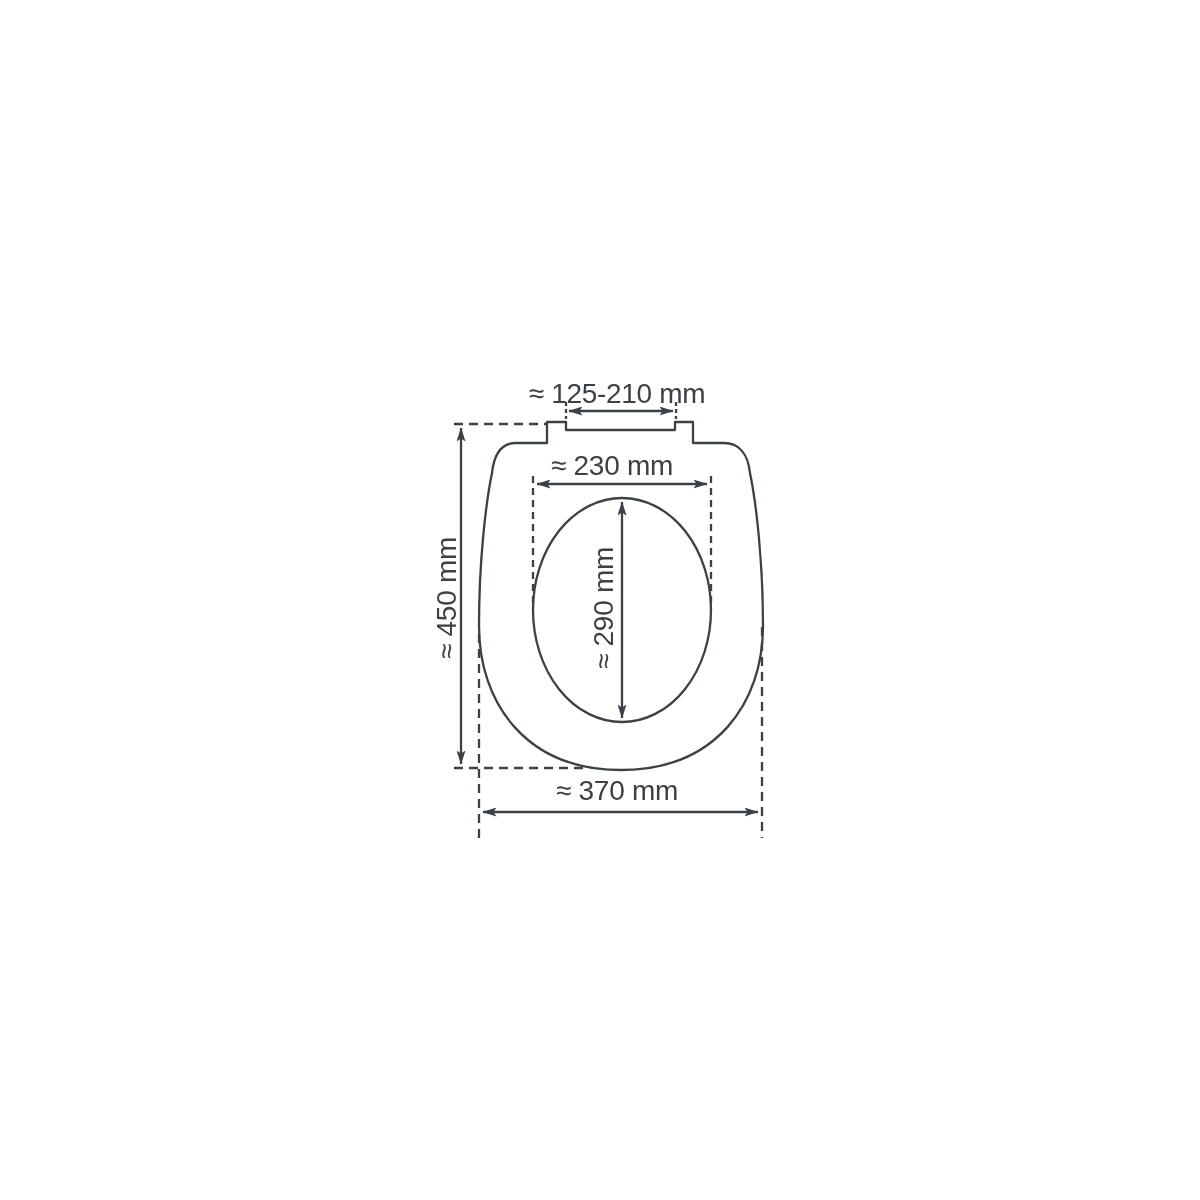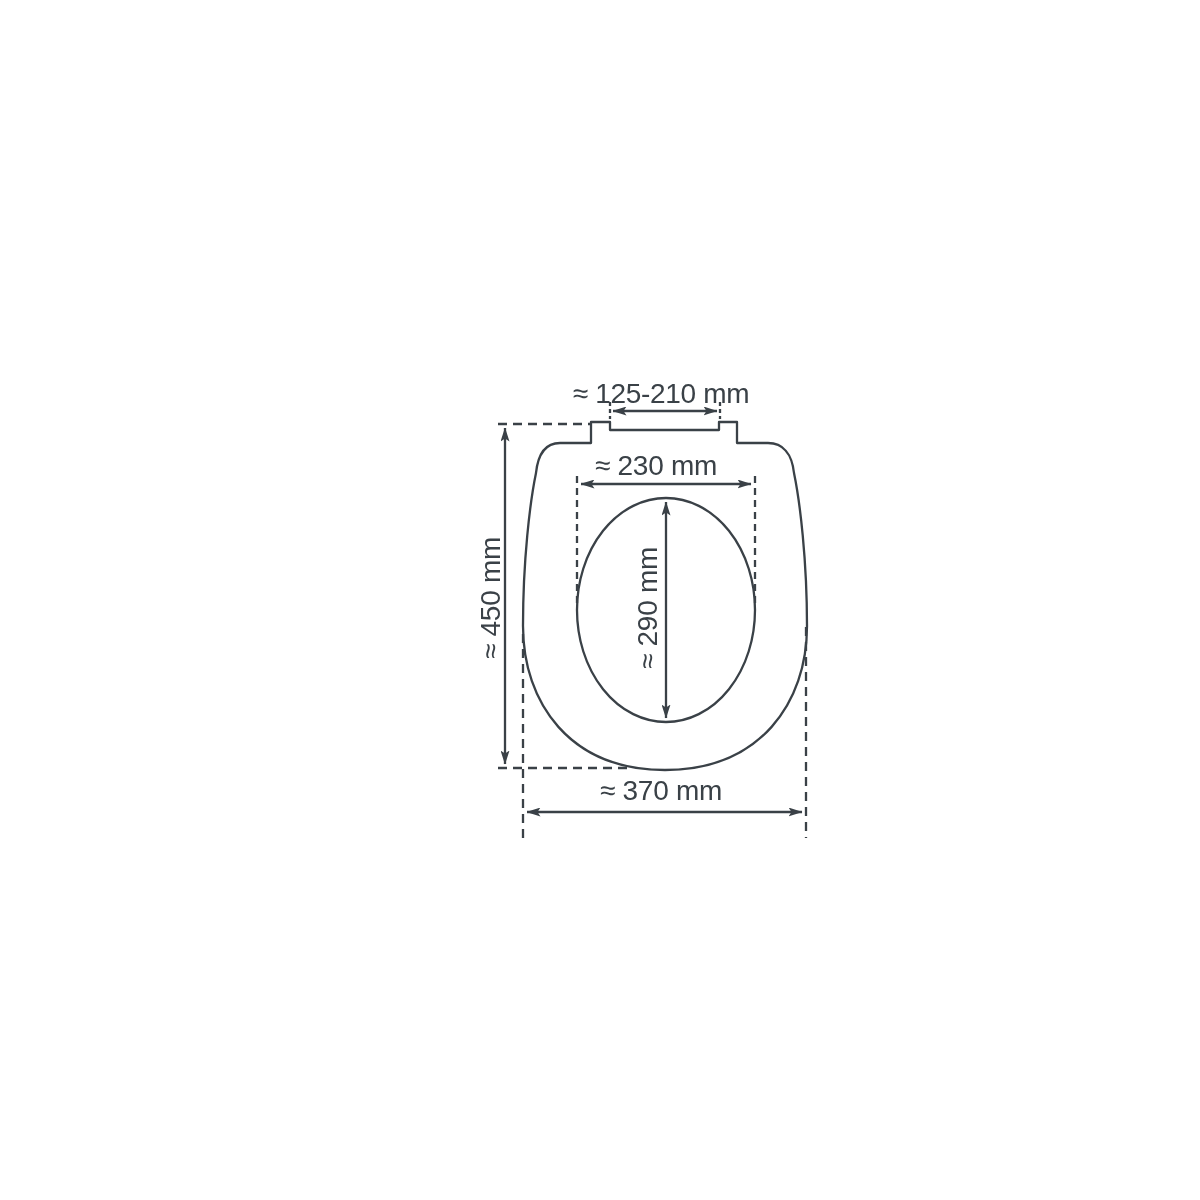--- a/index.html
+++ b/index.html
@@ -8,21 +8,20 @@
     width: 1200px;
     height: 1200px;
     background: #ffffff;
     overflow: hidden;
   }
   .stage {
     position: relative;
     width: 1080px;
     height: 1200px;
     background: #ffffff;
-    margin-left: 44px;
   }
   svg.diagram {
     position: absolute;
     left: 0;
     top: 0;
     width: 1200px;
     height: 1200px;
     color: var(--line-color, #3a4147);
     font-family: "Liberation Sans", "DejaVu Sans", sans-serif;
   }

